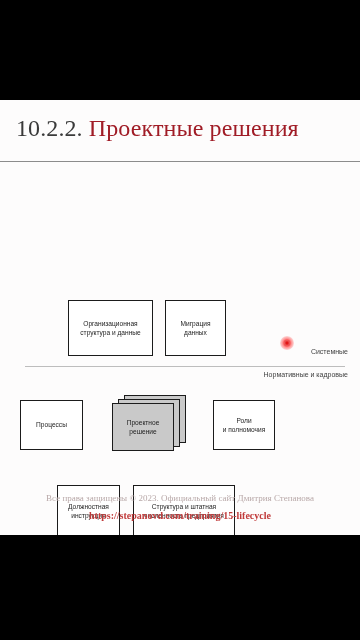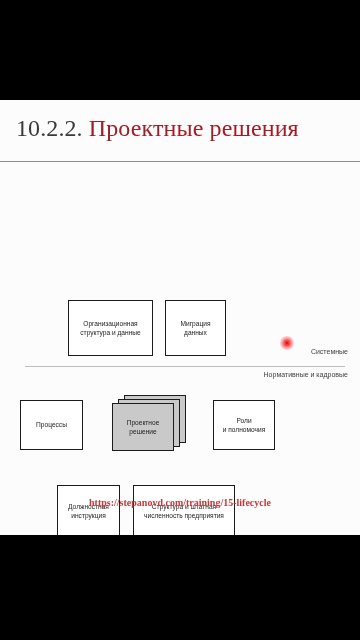--- a/index.html
+++ b/index.html
@@ -270,20 +270,21 @@
     </div>
 
     <div class="dbox box-staff">
       <span>
         <span>Структура и штатная</span>
         <span>численность предприятия</span>
       </span>
     </div>
 
     <div class="footer">
+      <div class="copy">Все права защищены © 2023. Официальный сайт Дмитрия Степанова</div>
       <a class="url" href="#">https://stepanovd.com/training/15-lifecycle</a>
     </div>
 
   </div>
 
   <div class="bar-bottom"></div>
 
 </div>
 
 </body></html>

